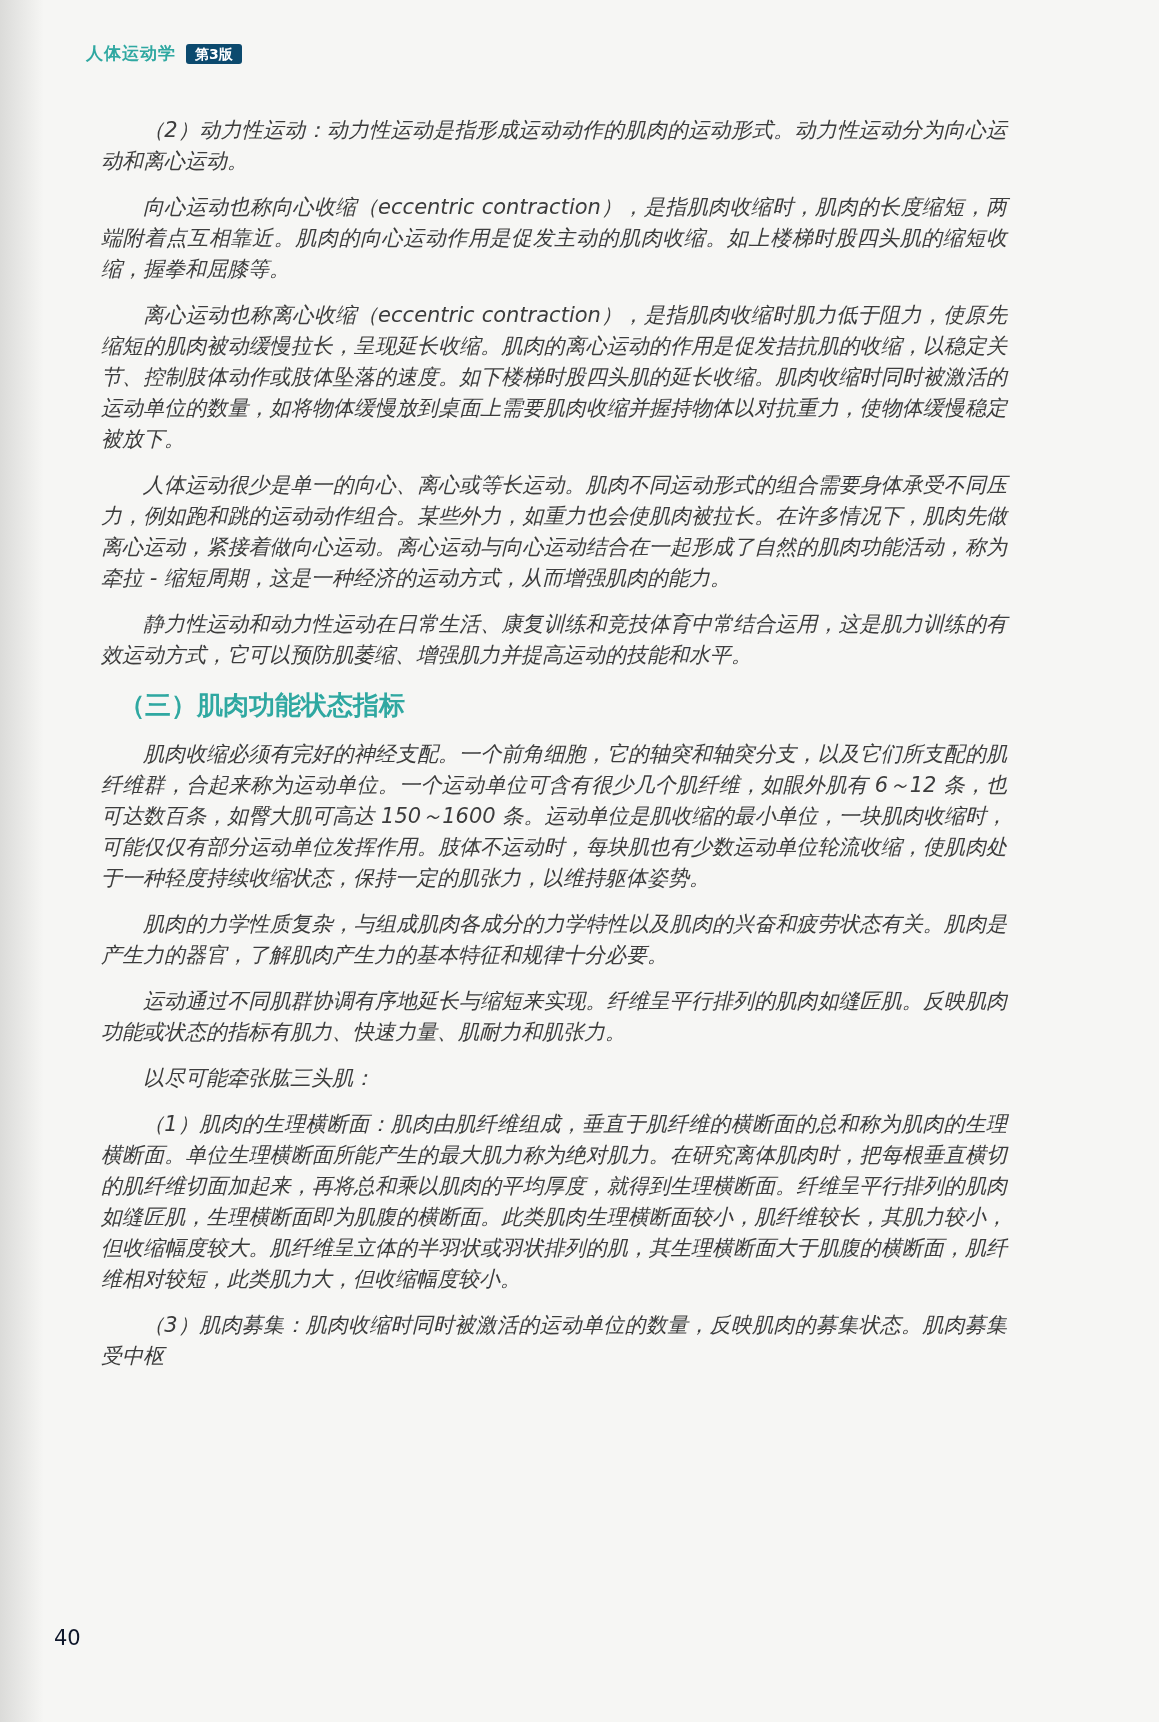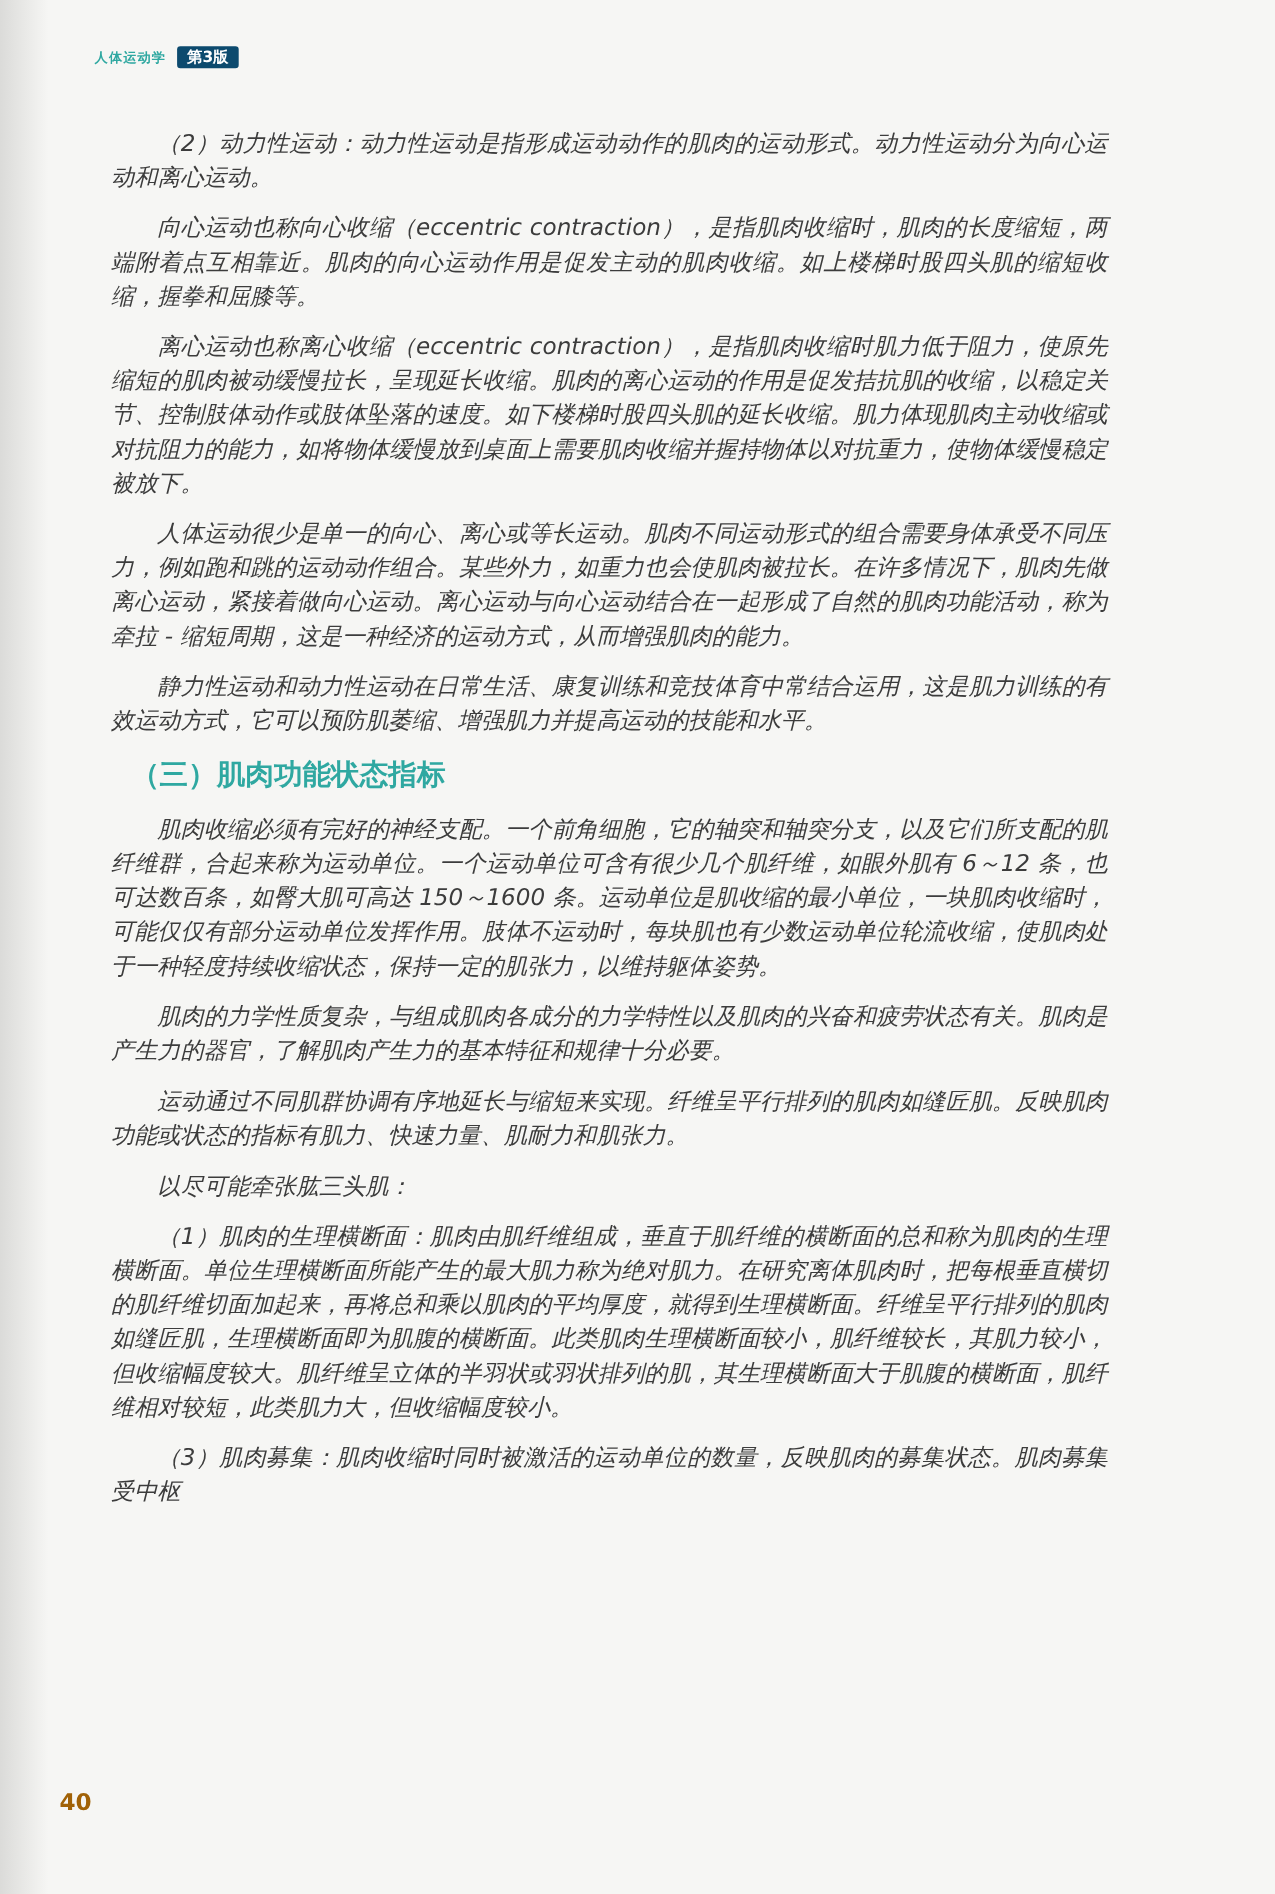--- a/index.html
+++ b/index.html
@@ -26,21 +26,21 @@
   .header {
     position: absolute;
     top: 42px;
     left: 86px;
     display: flex;
     align-items: center;
     gap: 10px;
   }
   .book-title {
     color: #2fa8a1;
-    font-size: 12px;
+    font-size: 17px;
     font-weight: bold;
     letter-spacing: 1px;
   }
   .edition-badge {
     background: #0c4a6e;
     color: #ffffff;
     font-size: 14px;
     font-weight: bold;
     padding: 3px 9px;
     border-radius: 3px;
@@ -71,39 +71,39 @@
   }
   .lead-label {
     font-weight: bold;
     margin-right: 16px;
   }
   .page-number {
     position: absolute;
     left: 54px;
     bottom: 72px;
     font-size: 21px;
-    font-weight: bold;
-    color: #a16207;
+    font-weight: normal;
+    color: #0f172a;
   }
 </style>
 </head>
 <body>
 
 <div class="page">
   <div class="edge-shadow"></div>
 
   <div class="header">
     <span class="book-title">人体运动学</span>
     <span class="edition-badge">第3版</span>
   </div>
 
   <div class="content">
     <p class="para">（2）动力性运动：动力性运动是指形成运动动作的肌肉的运动形式。动力性运动分为向心运动和离心运动。</p>
     <p class="para">向心运动也称向心收缩（eccentric contraction），是指肌肉收缩时，肌肉的长度缩短，两端附着点互相靠近。肌肉的向心运动作用是促发主动的肌肉收缩。如上楼梯时股四头肌的缩短收缩，握拳和屈膝等。</p>
-    <p class="para">离心运动也称离心收缩（eccentric contraction），是指肌肉收缩时肌力低于阻力，使原先缩短的肌肉被动缓慢拉长，呈现延长收缩。肌肉的离心运动的作用是促发拮抗肌的收缩，以稳定关节、控制肢体动作或肢体坠落的速度。如下楼梯时股四头肌的延长收缩。肌力体现肌肉主动收缩或对抗阻力的能力，如将物体缓慢放到桌面上需要肌肉收缩并握持物体以对抗重力，使物体缓慢稳定被放下。</p>
+    <p class="para">离心运动也称离心收缩（eccentric contraction），是指肌肉收缩时肌力低于阻力，使原先缩短的肌肉被动缓慢拉长，呈现延长收缩。肌肉的离心运动的作用是促发拮抗肌的收缩，以稳定关节、控制肢体动作或肢体坠落的速度。如下楼梯时股四头肌的延长收缩。肌肉收缩时同时被激活的运动单位的数量，如将物体缓慢放到桌面上需要肌肉收缩并握持物体以对抗重力，使物体缓慢稳定被放下。</p>
     <p class="para">人体运动很少是单一的向心、离心或等长运动。肌肉不同运动形式的组合需要身体承受不同压力，例如跑和跳的运动动作组合。某些外力，如重力也会使肌肉被拉长。在许多情况下，肌肉先做离心运动，紧接着做向心运动。离心运动与向心运动结合在一起形成了自然的肌肉功能活动，称为牵拉 - 缩短周期，这是一种经济的运动方式，从而增强肌肉的能力。</p>
     <p class="para">静力性运动和动力性运动在日常生活、康复训练和竞技体育中常结合运用，这是肌力训练的有效运动方式，它可以预防肌萎缩、增强肌力并提高运动的技能和水平。</p>
 
     <h2 class="section-heading">（三）肌肉功能状态指标</h2>
 
     <p class="para">肌肉收缩必须有完好的神经支配。一个前角细胞，它的轴突和轴突分支，以及它们所支配的肌纤维群，合起来称为运动单位。一个运动单位可含有很少几个肌纤维，如眼外肌有 6～12 条，也可达数百条，如臀大肌可高达 150～1600 条。运动单位是肌收缩的最小单位，一块肌肉收缩时，可能仅仅有部分运动单位发挥作用。肢体不运动时，每块肌也有少数运动单位轮流收缩，使肌肉处于一种轻度持续收缩状态，保持一定的肌张力，以维持躯体姿势。</p>
     <p class="para">肌肉的力学性质复杂，与组成肌肉各成分的力学特性以及肌肉的兴奋和疲劳状态有关。肌肉是产生力的器官，了解肌肉产生力的基本特征和规律十分必要。</p>
     <p class="para">运动通过不同肌群协调有序地延长与缩短来实现。纤维呈平行排列的肌肉如缝匠肌。反映肌肉功能或状态的指标有肌力、快速力量、肌耐力和肌张力。</p>
 
 

